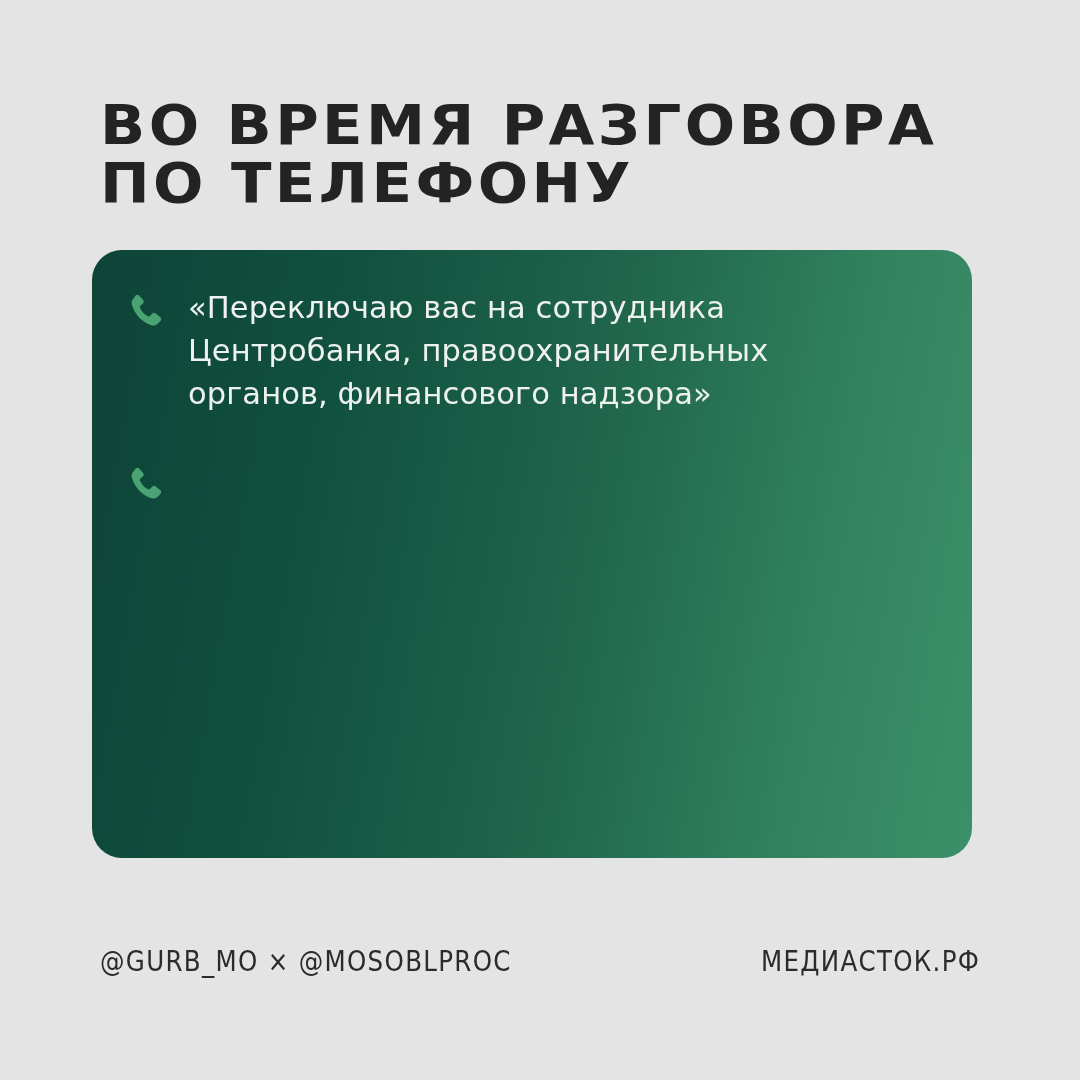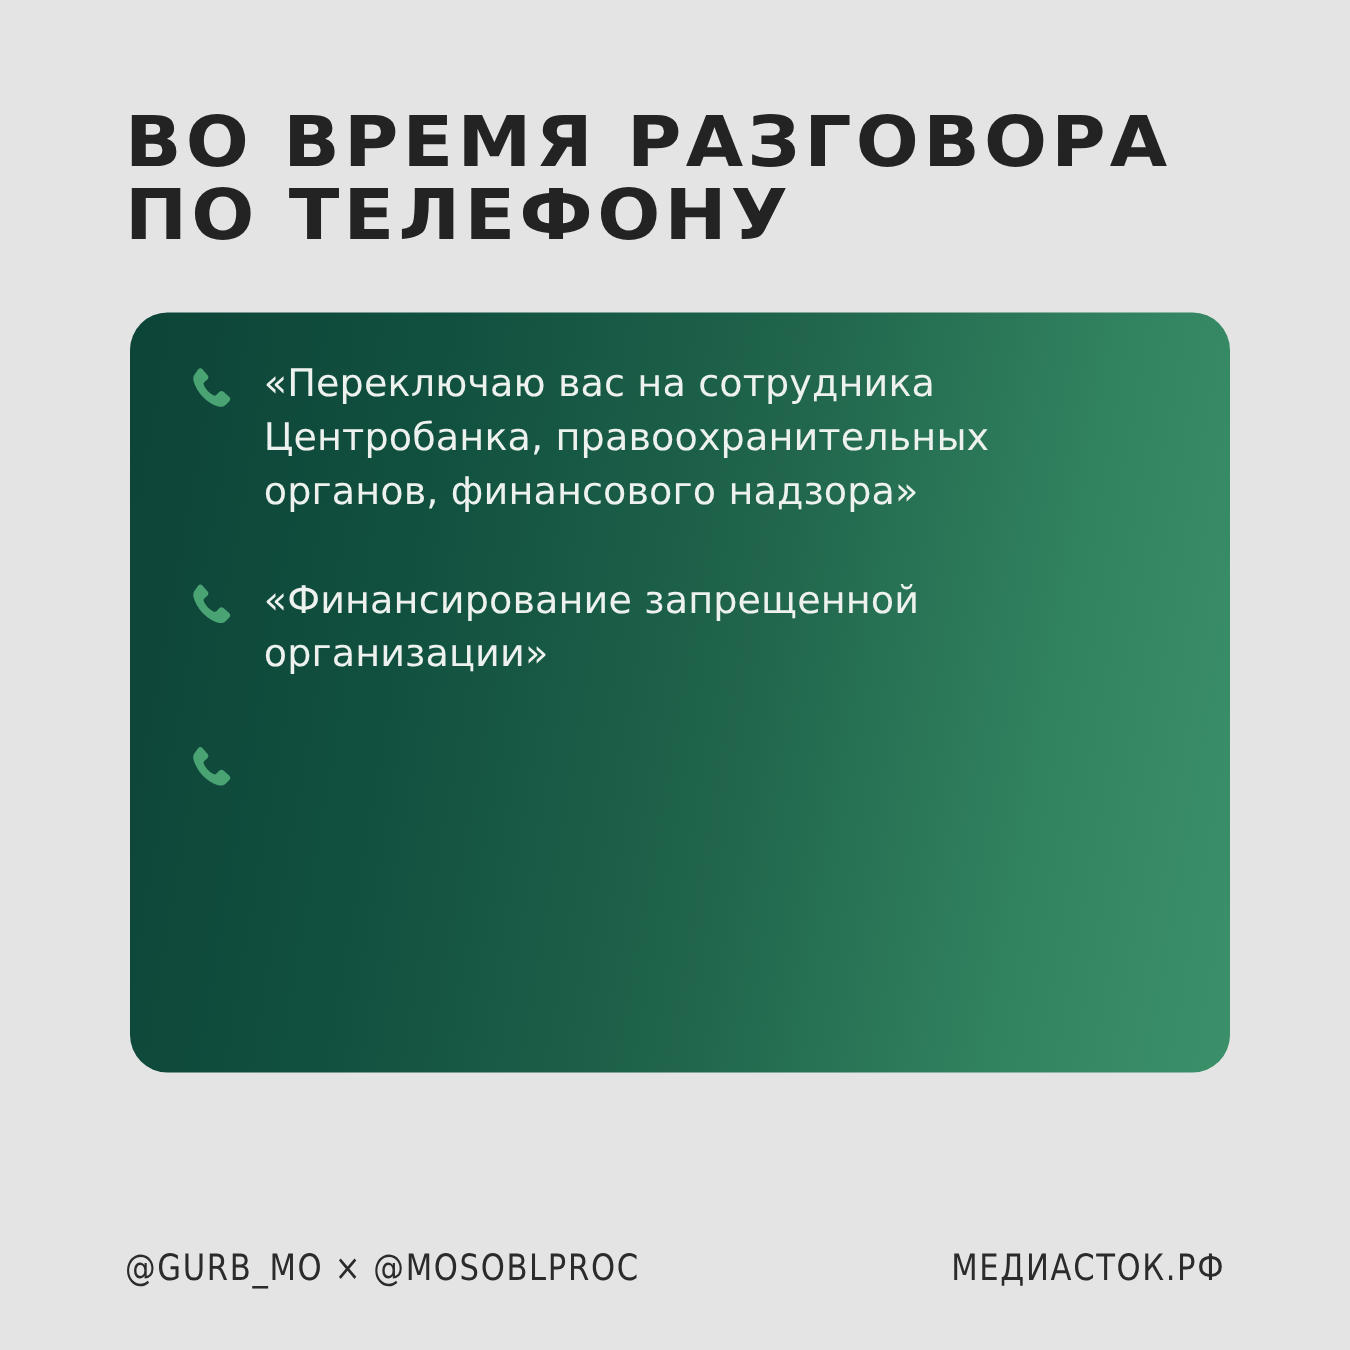--- a/index.html
+++ b/index.html
@@ -21,48 +21,48 @@
     width: 1080px;
     height: 1080px;
     box-sizing: border-box;
     background: #e4e4e4;
   }
 
   
   .title-block {
     position: absolute;
     left: 100px;
-    top: 86px;
+    top: 96px;
     width: 900px;
   }
   .title-line {
     display: block;
     color: #232323;
     font-family: "DejaVu Sans", "Liberation Sans", sans-serif;
     font-weight: 700;
     font-size: 56px;
     line-height: 58px;
     letter-spacing: 3.2px;
     text-transform: uppercase;
     transform: scaleX(1.06);
     transform-origin: left center;
     white-space: nowrap;
   }
 
   
   .card {
     position: absolute;
-    left: 104px;
+    left: 92px;
     top: 250px;
     width: 880px;
     height: 608px;
     box-sizing: border-box;
     border-radius: 30px;
     background: linear-gradient(100deg, #0d4438 0%, #11503f 26%, #20654c 55%, #328460 82%, #3b9069 100%);
-    padding: 36px 40px 36px 43px;
+    padding: 36px 40px 36px 32px;
     display: flex;
     flex-direction: column;
     justify-content: flex-start;
   }
 
   .bullet-list {
     list-style: none;
     margin: 0;
     padding: 0;
     display: flex;
@@ -93,21 +93,21 @@
     font-size: 30.5px;
     line-height: 43px;
     letter-spacing: 0.1px;
     white-space: pre-line;
   }
 
   
   .footer {
     position: absolute;
     left: 100px;
-    top: 997px;
+    top: 944px;
     width: 880px;
     display: flex;
     align-items: flex-end;
     justify-content: space-between;
   }
   .footer-text {
     color: #2b2b2b;
     font-family: "DejaVu Sans Condensed", "Liberation Sans Narrow", "Liberation Sans", sans-serif;
     font-weight: 400;
     font-size: 29px;
@@ -136,29 +136,20 @@
         <span class="bullet-icon">
           <svg viewBox="0 0 40 40" xmlns="http://www.w3.org/2000/svg" aria-hidden="true">
             <path d="M11.6 5.4c1.0-1.0 2.6-1.0 3.5 0.1l4.0 4.6c0.9 1.0 0.8 2.5-0.2 3.4l-2.5 2.3c-0.5 0.5-0.7 1.3-0.4 2.0 0.7 1.8 1.8 3.5 3.2 5.0 1.4 1.5 3.1 2.7 4.8 3.5 0.7 0.3 1.5 0.2 2.0-0.3l2.4-2.4c0.9-0.9 2.4-1.0 3.4-0.2l4.5 3.9c1.1 0.9 1.2 2.6 0.2 3.6l-2.8 2.8c-1.6 1.6-4.0 2.2-6.2 1.5-4.5-1.4-8.8-4.1-12.4-7.8C11.5 23.4 9.0 19.0 7.8 14.5 7.2 12.3 7.9 10.0 9.5 8.4z" fill="#4aa372"></path>
           </svg>
         </span>
         <span class="bullet-text">«Переключаю вас на сотрудника
 Центробанка, правоохранительных
 органов, финансового надзора»</span>
       </li>
 
-      <li class="bullet">
-        <span class="bullet-icon">
-          <svg viewBox="0 0 40 40" xmlns="http://www.w3.org/2000/svg" aria-hidden="true">
-            <path d="M11.6 5.4c1.0-1.0 2.6-1.0 3.5 0.1l4.0 4.6c0.9 1.0 0.8 2.5-0.2 3.4l-2.5 2.3c-0.5 0.5-0.7 1.3-0.4 2.0 0.7 1.8 1.8 3.5 3.2 5.0 1.4 1.5 3.1 2.7 4.8 3.5 0.7 0.3 1.5 0.2 2.0-0.3l2.4-2.4c0.9-0.9 2.4-1.0 3.4-0.2l4.5 3.9c1.1 0.9 1.2 2.6 0.2 3.6l-2.8 2.8c-1.6 1.6-4.0 2.2-6.2 1.5-4.5-1.4-8.8-4.1-12.4-7.8C11.5 23.4 9.0 19.0 7.8 14.5 7.2 12.3 7.9 10.0 9.5 8.4z" fill="#4aa372"></path>
-          </svg>
-        </span>
-        <span class="bullet-text">«Финансирование запрещенной
-организации»</span>
-      </li>
 
 
       <li class="bullet">
         <span class="bullet-icon">
           <svg viewBox="0 0 40 40" xmlns="http://www.w3.org/2000/svg" aria-hidden="true">
             <path d="M11.6 5.4c1.0-1.0 2.6-1.0 3.5 0.1l4.0 4.6c0.9 1.0 0.8 2.5-0.2 3.4l-2.5 2.3c-0.5 0.5-0.7 1.3-0.4 2.0 0.7 1.8 1.8 3.5 3.2 5.0 1.4 1.5 3.1 2.7 4.8 3.5 0.7 0.3 1.5 0.2 2.0-0.3l2.4-2.4c0.9-0.9 2.4-1.0 3.4-0.2l4.5 3.9c1.1 0.9 1.2 2.6 0.2 3.6l-2.8 2.8c-1.6 1.6-4.0 2.2-6.2 1.5-4.5-1.4-8.8-4.1-12.4-7.8C11.5 23.4 9.0 19.0 7.8 14.5 7.2 12.3 7.9 10.0 9.5 8.4z" fill="#4aa372"></path>
           </svg>
         </span>
       </li>
 

